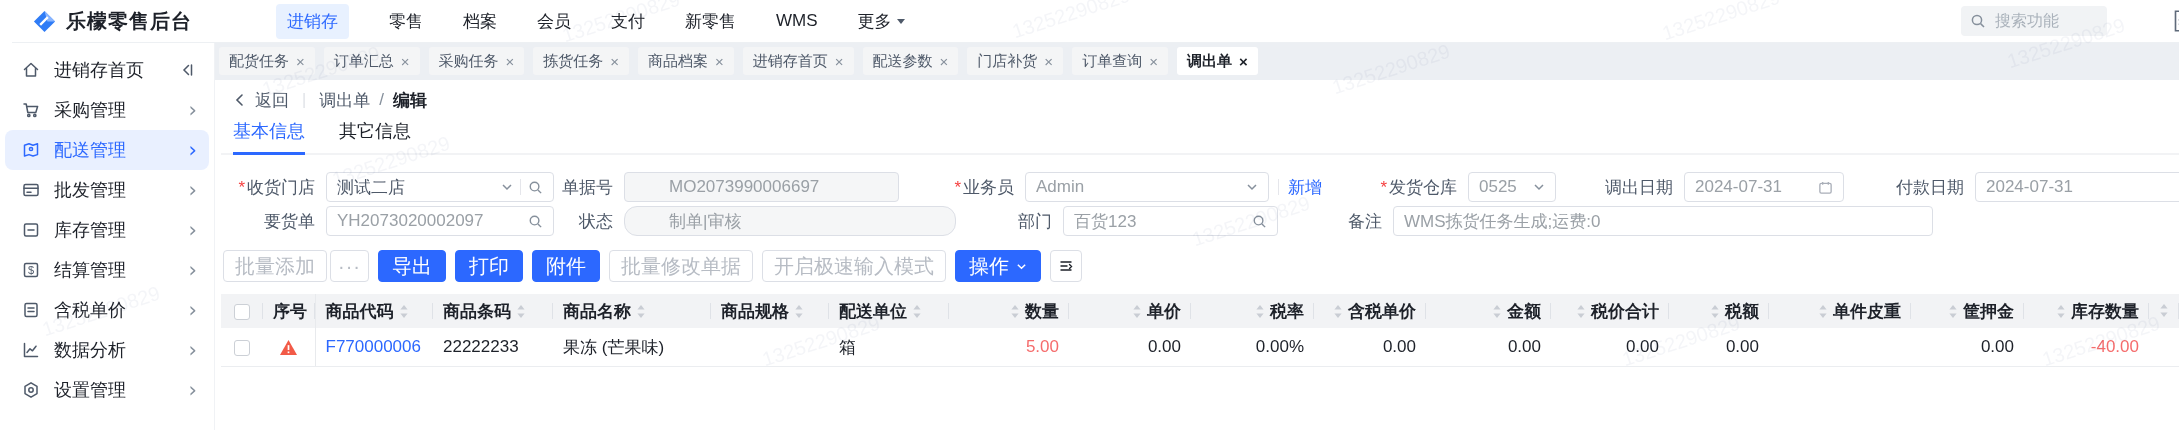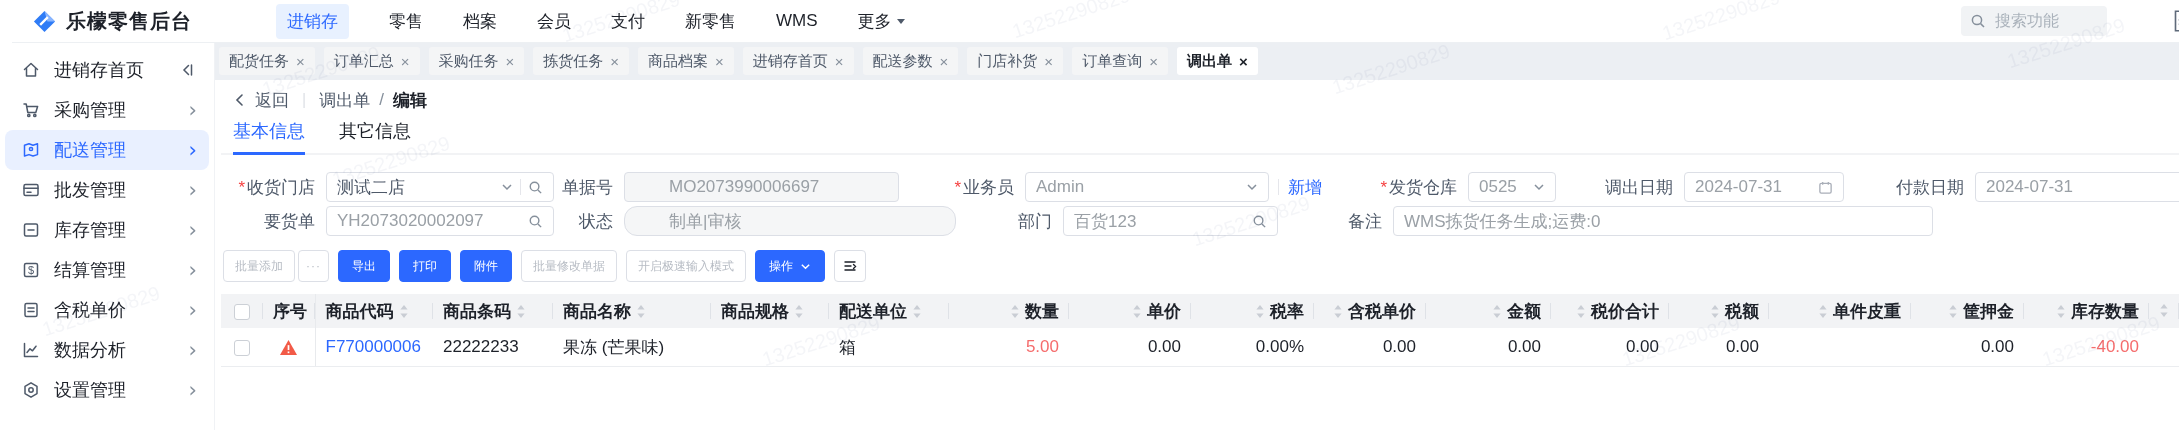--- a/index.html
+++ b/index.html
@@ -62,21 +62,21 @@
     padding:0 10px;box-sizing:border-box;background:#fff;}
   .inp input{border:0;outline:0;background:transparent;flex:1;min-width:0;font-size:17px;color:#9aa0a6;padding:0;}
   .inp input.dark{color:#4e5969;}
   .inp.gray{background:#f5f6f7;padding-left:44px;}
   .vline{width:1px;height:16px;background:#e5e6eb;margin:0 7px;flex:0 0 1px;}
   .sfx{display:inline-flex;align-items:center;flex:0 0 auto;}
   .link{color:#2c68ff;font-size:17px;cursor:pointer;white-space:nowrap;}
   
   .toolbar{display:flex;align-items:center;margin-top:14px;padding-left:2px;}
   .btn{height:32px;border-radius:4px;display:inline-flex;align-items:center;justify-content:center;
-    font-size:12px;box-sizing:border-box;cursor:pointer;white-space:nowrap;}
+    font-size:20px;box-sizing:border-box;cursor:pointer;white-space:nowrap;}
   .btn.plain{background:#fff;border:1px solid #dcdfe6;color:#b7bcc4;padding:0 11px;}
   .btn.primary{background:#2c68ff;border:1px solid #2c68ff;color:#fff;padding:14px 13px;}
   .btn.dots{padding:0 7px;margin-left:3px;letter-spacing:1px;}
   .ml{margin-left:9px;}
   .icon-btn{width:30px;height:30px;border:1px solid #dcdfe6;border-radius:4px;display:inline-flex;
     align-items:center;justify-content:center;background:#fff;margin-left:9px;cursor:pointer;}
   
   .table-wrap{margin-top:12px;}
   table{border-collapse:collapse;table-layout:fixed;width:1958px;}
   thead th{background:#f2f3f5;height:34px;font-size:17px;font-weight:bold;color:#1d2129;padding:0 10px;

